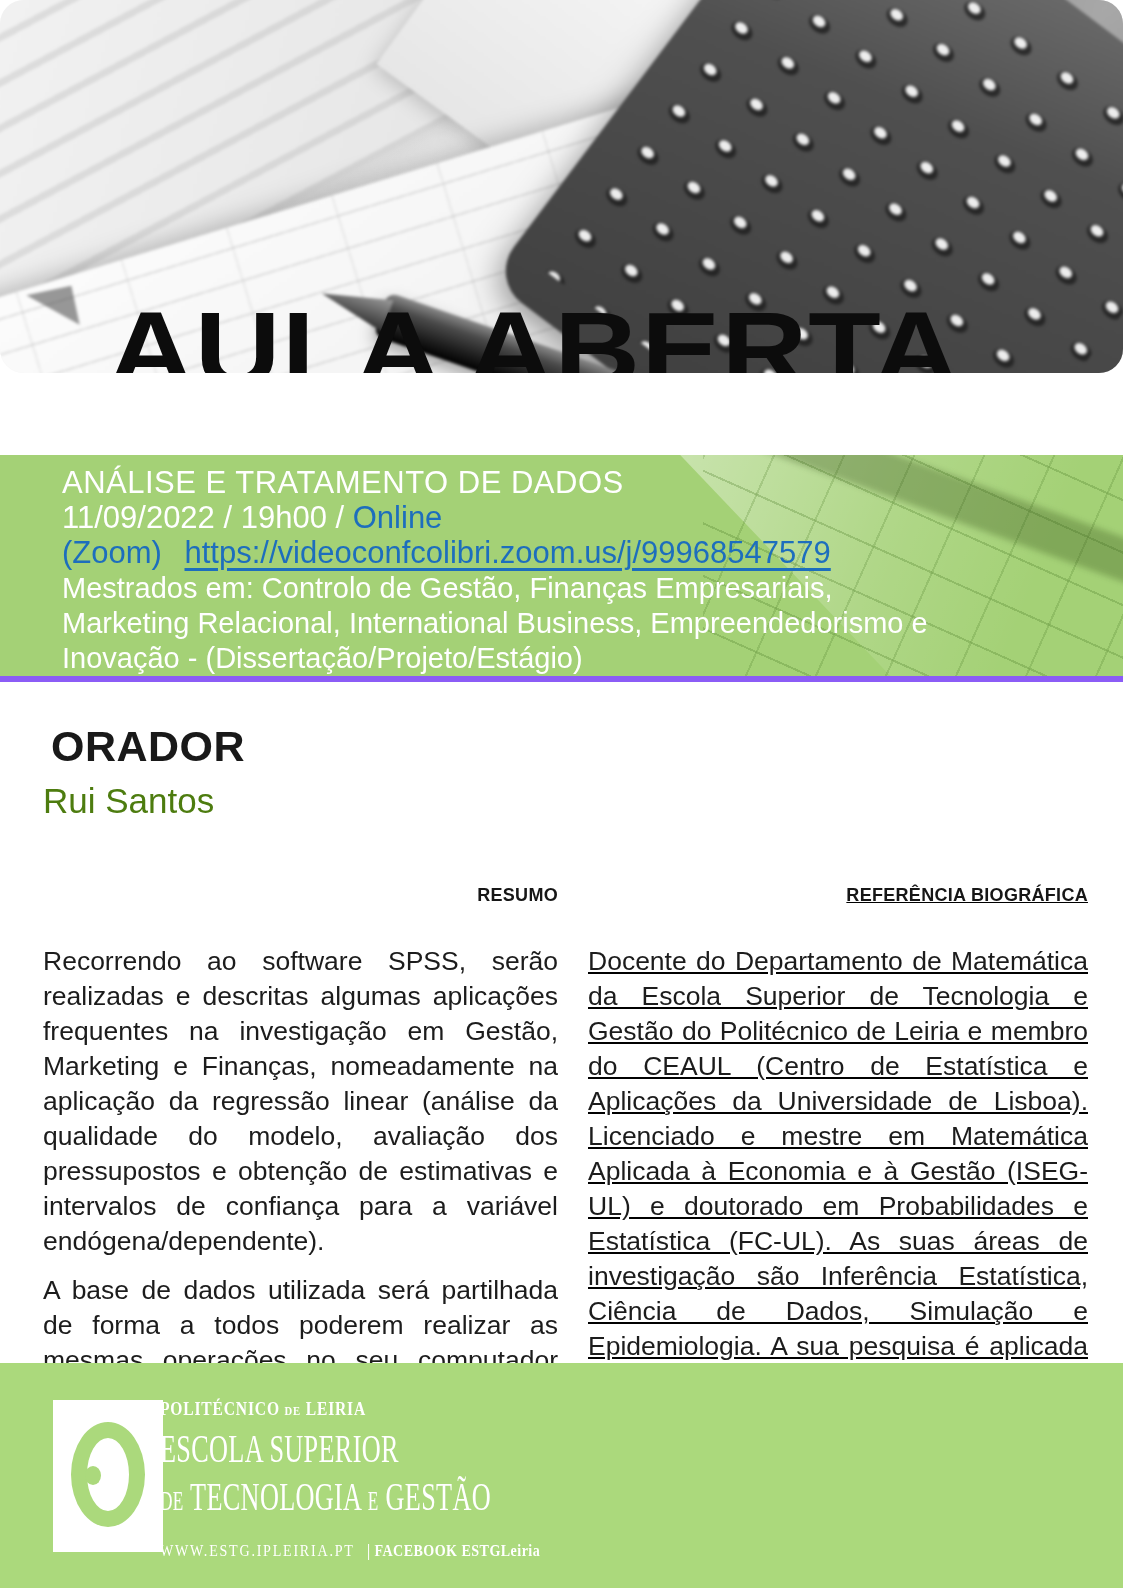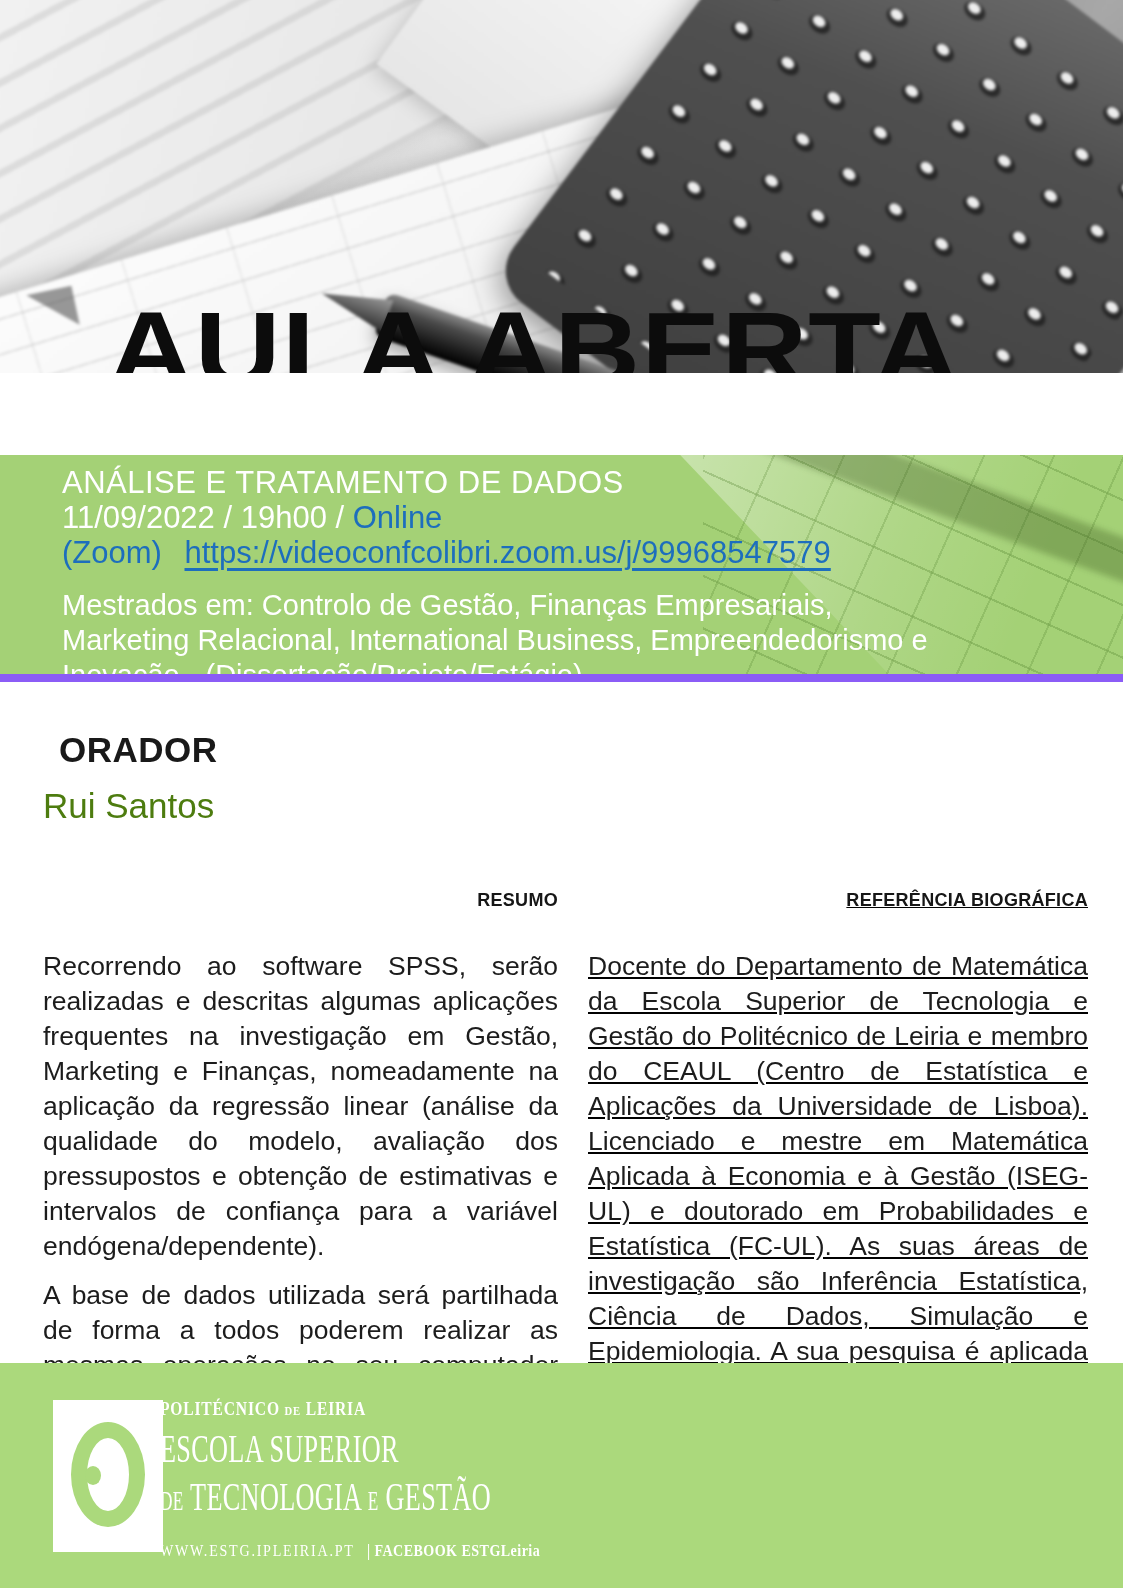--- a/index.html
+++ b/index.html
@@ -7,20 +7,21 @@
     width:1123px; height:1588px; position:relative; overflow:hidden;
     background:#ffffff;
     font-family:"Liberation Sans", sans-serif;
   }
   .poster { position:absolute; inset:0; }
 
   
   .hero {
     position:absolute; left:0; top:0; width:1123px; height:373px; overflow:hidden;
     background:linear-gradient(118deg,#fbfbfb 0%,#f0f0f0 35%,#dcdcdc 70%,#c8c8c8 100%);
+    border-radius:24px;
   }
   .photo { position:absolute; inset:-10px; filter:blur(1.6px); }
   .keyboard {
     position:absolute; left:-160px; top:-180px; width:720px; height:420px;
     transform:rotate(-28deg);
     background:
       repeating-linear-gradient(0deg, rgba(150,150,150,.22) 0 7px, rgba(255,255,255,0) 7px 40px),
       linear-gradient(135deg,#f6f6f6,#e3e3e3);
     box-shadow:0 0 40px rgba(120,120,120,.35);
   }
@@ -81,21 +82,21 @@
   }
   .hero-title {
     position:absolute; left:108px; top:296px; margin:0;
     font-size:106px; line-height:1; font-weight:700; letter-spacing:1px; color:#0c0c0c;
     transform:scaleX(1.12); transform-origin:left top; white-space:nowrap;
   }
 
   
   .banner {
     position:absolute; left:0; top:455px; width:1123px; height:227px; overflow:hidden;
-    background:#a4d176; border-bottom:8px solid #8b5cf6; box-sizing:border-box;
+    background:#a4d176; border-bottom:6px solid #8b5cf6; box-sizing:border-box;
   }
   .banner-paper-light {
     position:absolute; right:0; top:0; width:540px; height:227px;
     background:linear-gradient(112deg, rgba(255,255,255,.5) 0%, rgba(255,255,255,.12) 55%, rgba(255,255,255,0) 80%);
     clip-path:polygon(18% 0, 100% 0, 100% 100%, 58% 100%);
   }
   .banner-grid {
     position:absolute; right:-40px; top:0; width:460px; height:227px; opacity:.55;
     background:
       repeating-linear-gradient(24deg, rgba(74,122,38,.5) 0 2px, rgba(0,0,0,0) 2px 48px),
@@ -109,26 +110,26 @@
   .banner-text {
     position:relative; padding:10px 40px 0 62px; color:#ffffff;
   }
   .b-line { font-size:31px; line-height:35px; white-space:nowrap; }
   .b-course { letter-spacing:.5px; }
   .b-blue { color:#1d6ebd; }
   .b-url {
     color:#1d6ebd; text-decoration:underline; text-decoration-thickness:2.5px;
     text-underline-offset:5px; margin-left:14px; cursor:pointer;
   }
-  .b-masters { font-size:29px; line-height:35px; max-width:905px; margin-top:18px; }
+  .b-masters { font-size:29px; line-height:35px; max-width:905px; margin-top:1px; }
 
   
   .content { position:absolute; left:0; top:682px; width:1123px; height:681px; background:#fff; }
   .speaker { padding:32px 0 0 43px; }
-  .speaker-heading { margin:16px; font-size:35px; font-weight:700; color:#191919; letter-spacing:.5px; }
+  .speaker-heading { margin:8px; font-size:43px; font-weight:700; color:#191919; letter-spacing:.5px; }
   .speaker-name { margin:10px 0 0 0; font-size:35px; font-weight:400; color:#4d7c0f; }
   .cols { display:flex; gap:30px; padding:64px 30px 0 43px; }
   .col-left  { width:515px; }
   .col-right { width:500px;text-decoration:underline; }
   .col-heading { margin:0 0 38px 0; font-size:18px; font-weight:700; color:#161616; letter-spacing:.3px;text-align:right; }
   .body-para {
     margin:0 0 14px 0; font-size:26.5px; line-height:35px; color:#1c1c1c;
     text-align:justify;
   }
 

